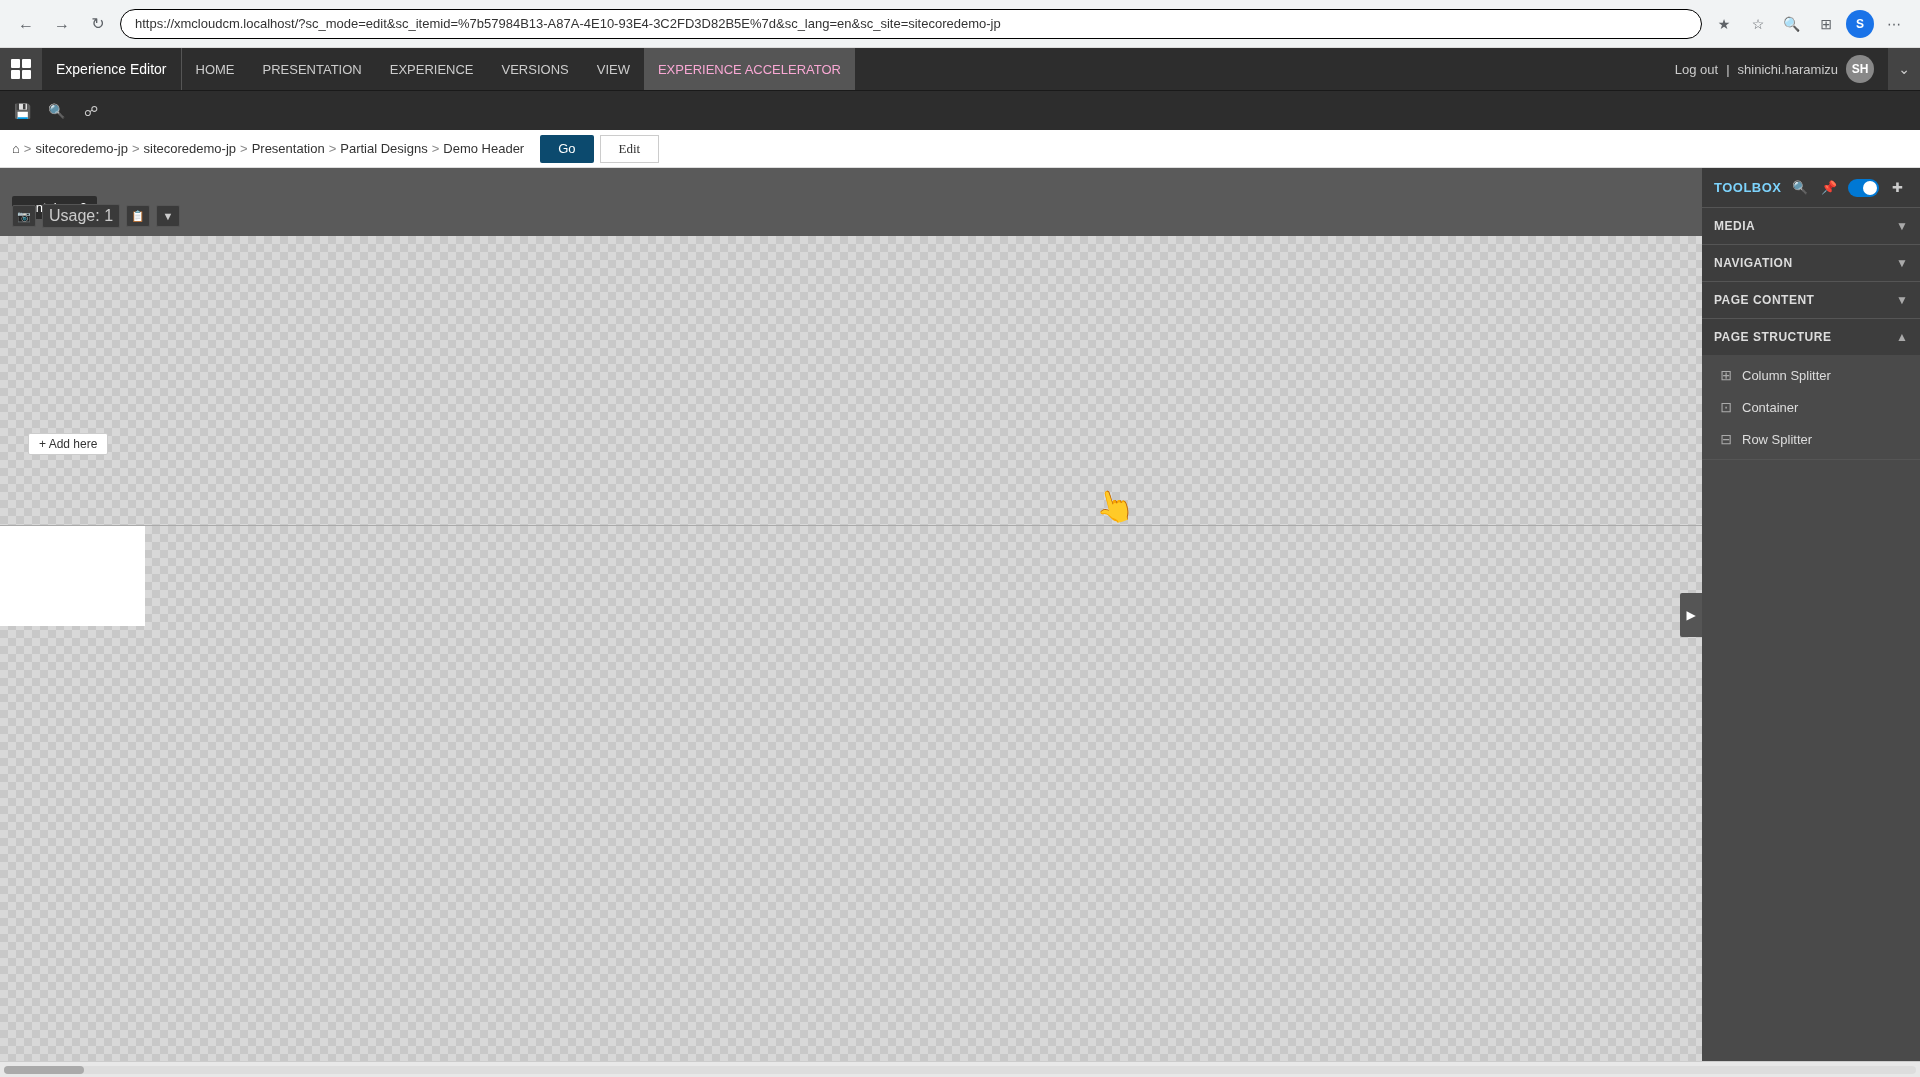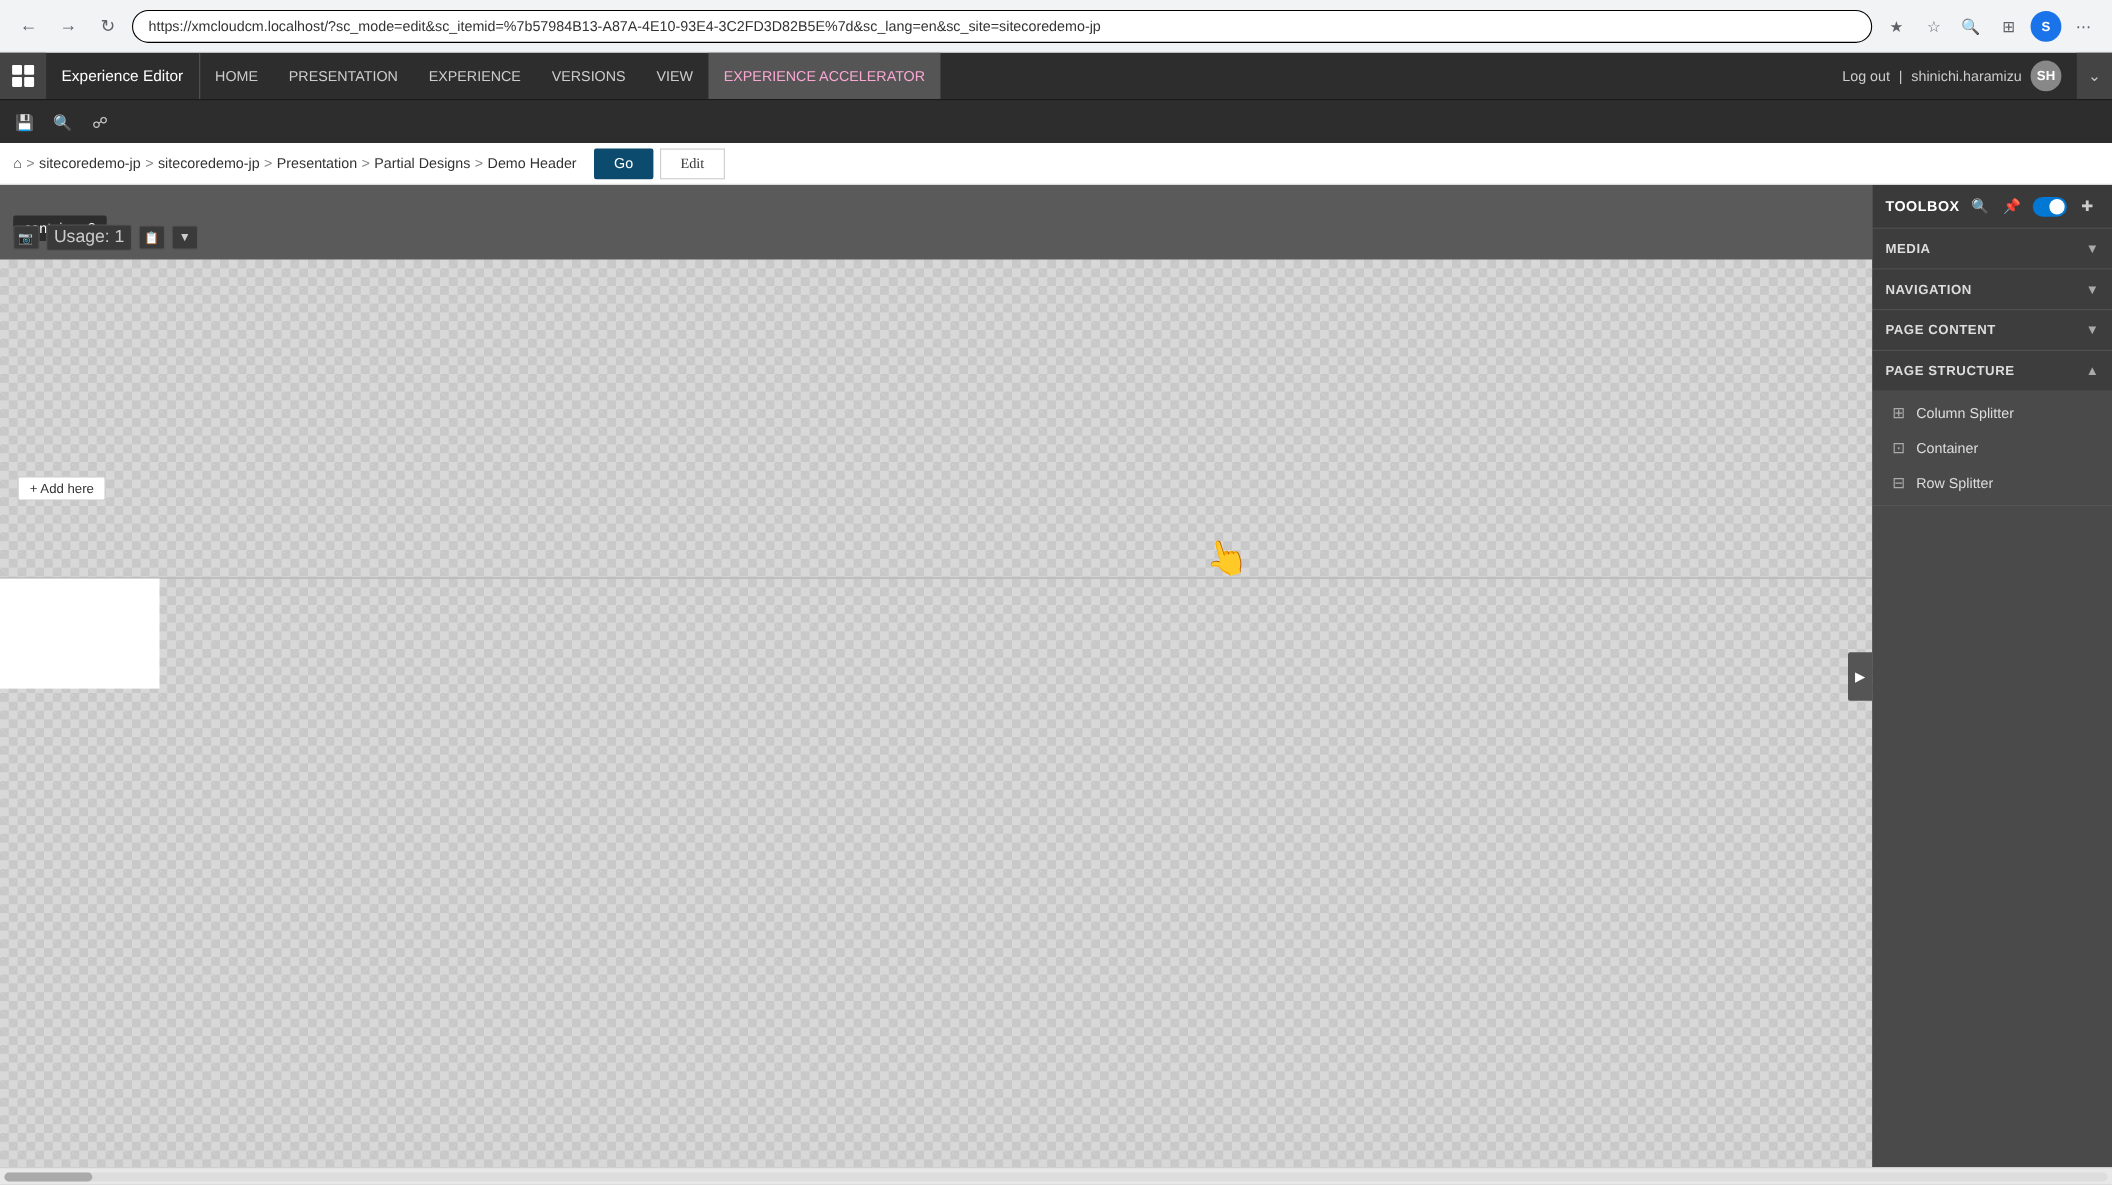--- a/index.html
+++ b/index.html
@@ -301,21 +301,21 @@
       left: 0;
       width: 145px;
       height: 100px;
       background: #fff;
     }
 
     
     .add-here-btn {
       position: absolute;
       top: 265px;
-      left: 16px;
+      left: 28px;
       background: #fff;
       border: 1px solid #ccc;
       color: #333;
       font-size: 12px;
       padding: 3px 10px;
       cursor: pointer;
       border-radius: 2px;
       display: flex; align-items: center; gap: 4px;
     }
 
@@ -376,21 +376,21 @@
     .toolbox-header {
       height: 40px;
       background: #3a3a3a;
       display: flex;
       align-items: center;
       padding: 0 12px;
       border-bottom: 1px solid #555;
       gap: 8px;
     }
     .toolbox-title {
-      color: #ffffff;
+      color: #7dd3fc;
       font-size: 13px;
       font-weight: bold;
       flex: 1;
       letter-spacing: 0.5px;
     }
     .toolbox-icon-btn {
       width: 24px; height: 24px;
       border: none; background: transparent;
       color: #ccc; cursor: pointer;
       display: flex; align-items: center; justify-content: center;

